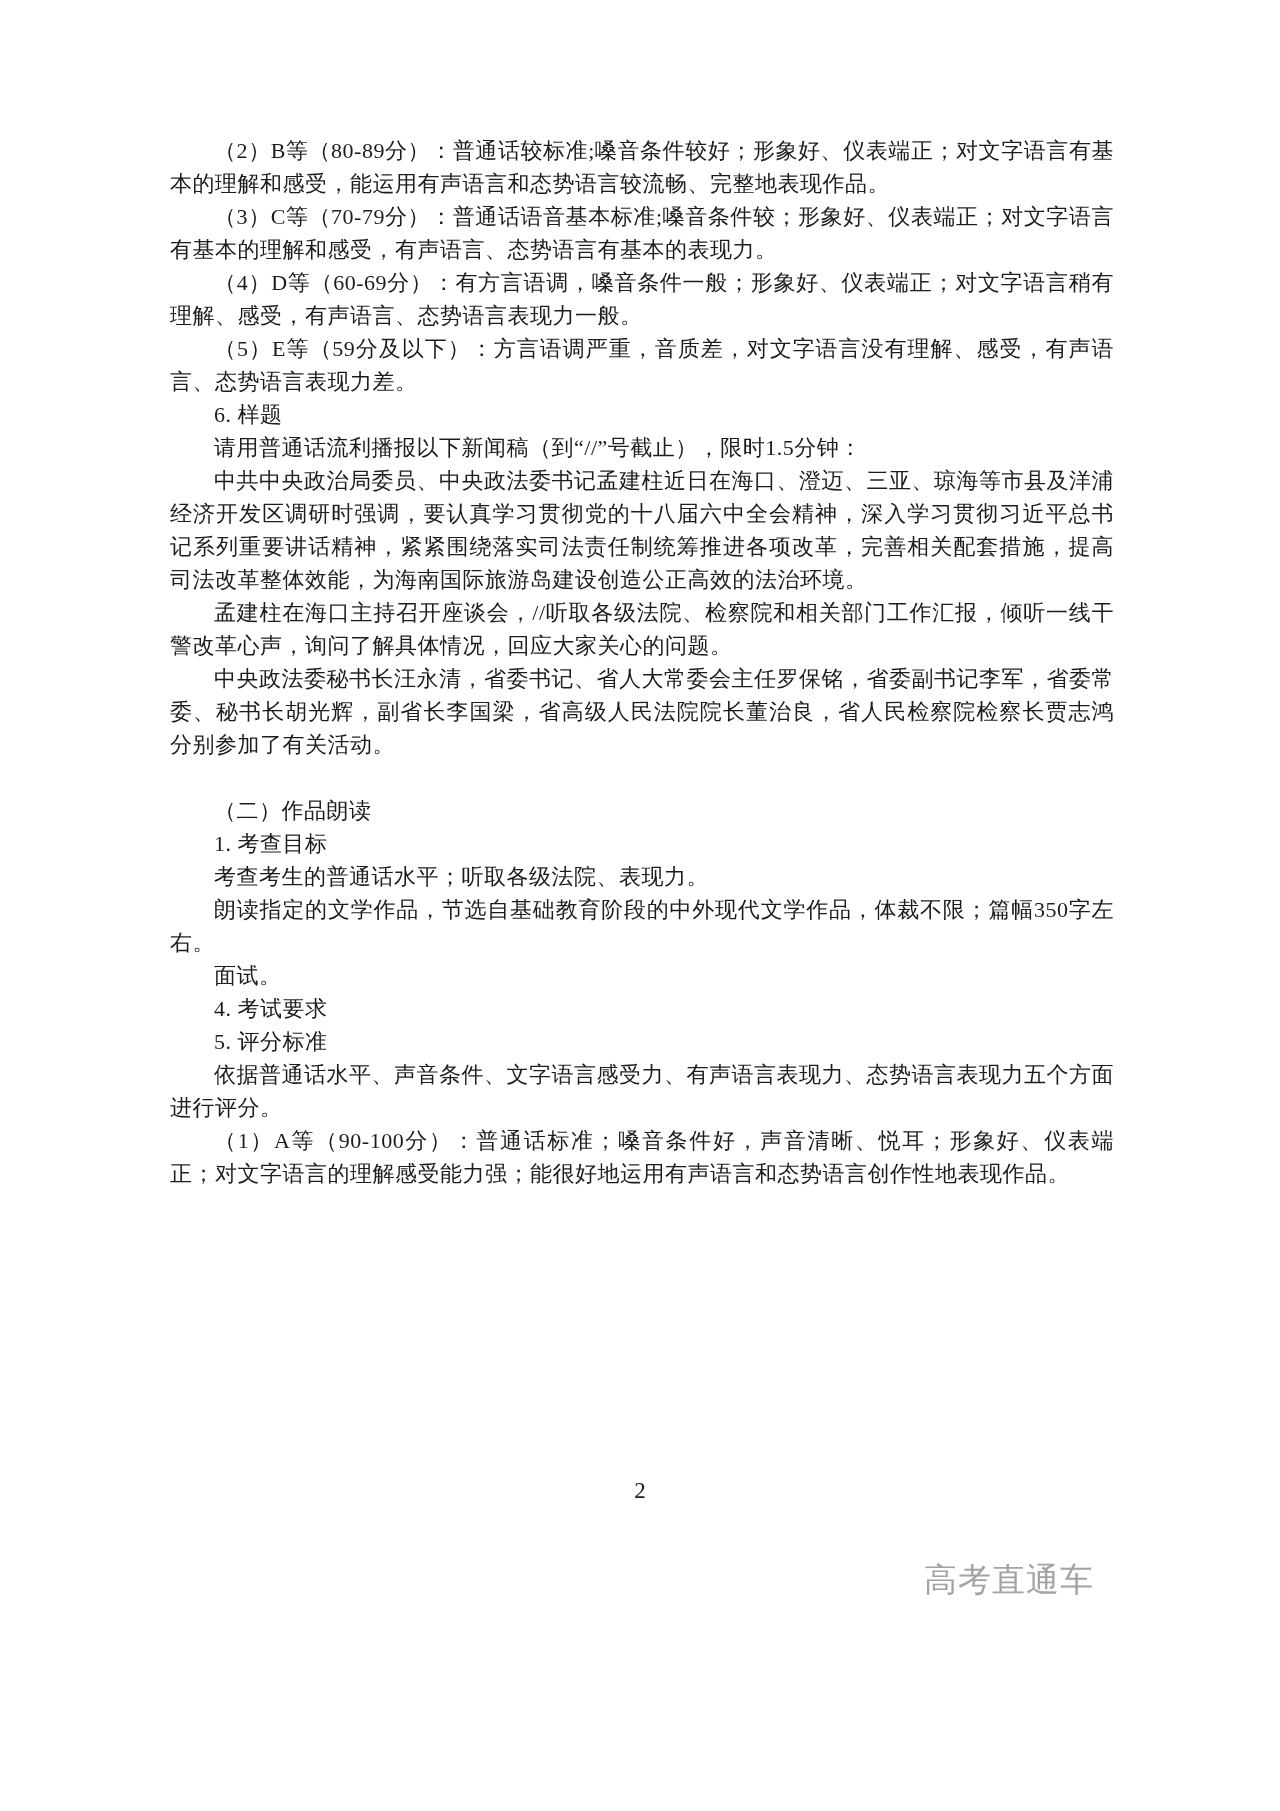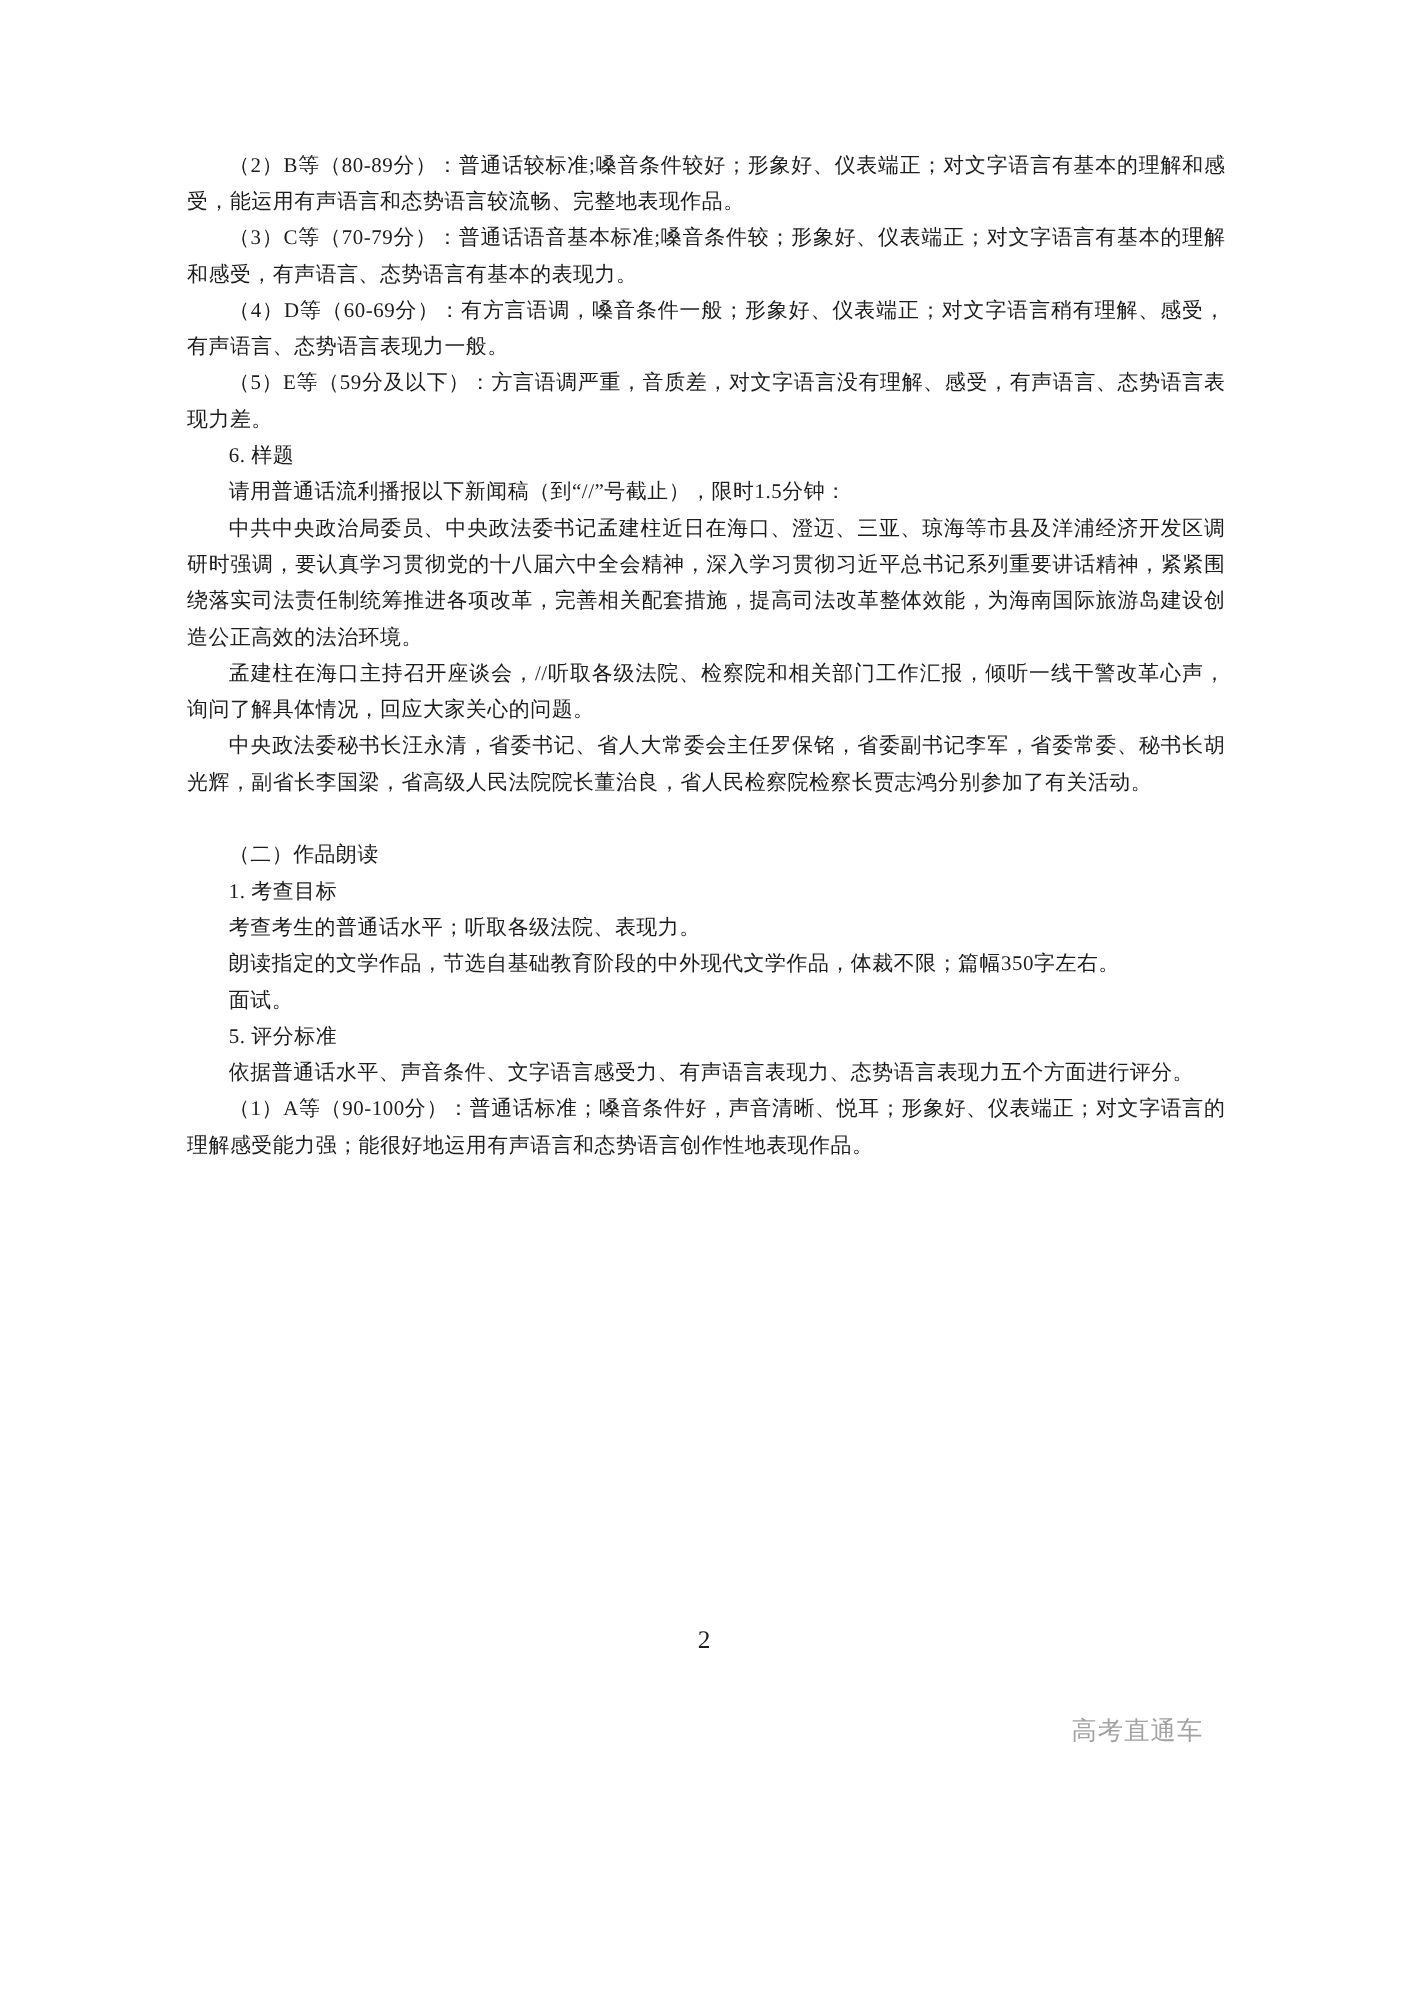--- a/index.html
+++ b/index.html
@@ -15,21 +15,21 @@
   .page {
     position: absolute;
     inset: 0;
     background: #ffffff;
   }
   .content {
     position: absolute;
     left: 170px;
     top: 134px;
     width: 944px;
-    font-size: 19px;
+    font-size: 22px;
     line-height: 33px;
     text-align: justify;
     letter-spacing: 0.5px;
   }
   .content p {
     text-indent: 2em;
   }
   .content p.blank {
     height: 33px;
   }
@@ -39,21 +39,21 @@
     left: 0;
     width: 100%;
     text-align: center;
     font-size: 23px;
     color: #1c1c1c;
   }
   .watermark {
     position: absolute;
     top: 1558px;
     right: 186px;
-    font-size: 23px;
+    font-size: 33px;
     color: #a3a3a3;
     font-family: Liberation Serif, serif;
     letter-spacing: 1px;
   }
 </style>
 </head>
 <body>
 
 <div class="page">
 
@@ -66,20 +66,21 @@
       <p>请用普通话流利播报以下新闻稿（到“//”号截止），限时1.5分钟：</p>
       <p>中共中央政治局委员、中央政法委书记孟建柱近日在海口、澄迈、三亚、琼海等市县及洋浦经济开发区调研时强调，要认真学习贯彻党的十八届六中全会精神，深入学习贯彻习近平总书记系列重要讲话精神，紧紧围绕落实司法责任制统筹推进各项改革，完善相关配套措施，提高司法改革整体效能，为海南国际旅游岛建设创造公正高效的法治环境。</p>
       <p>孟建柱在海口主持召开座谈会，//听取各级法院、检察院和相关部门工作汇报，倾听一线干警改革心声，询问了解具体情况，回应大家关心的问题。</p>
       <p>中央政法委秘书长汪永清，省委书记、省人大常委会主任罗保铭，省委副书记李军，省委常委、秘书长胡光辉，副省长李国梁，省高级人民法院院长董治良，省人民检察院检察长贾志鸿分别参加了有关活动。</p>
       <p class="blank"></p>
       <p>（二）作品朗读</p>
       <p>1. 考查目标</p>
       <p>考查考生的普通话水平；听取各级法院、表现力。</p>
       <p>朗读指定的文学作品，节选自基础教育阶段的中外现代文学作品，体裁不限；篇幅350字左右。</p>
       <p>面试。</p>
+      <p>4. 考试要求</p>
       <p>5. 评分标准</p>
       <p>依据普通话水平、声音条件、文字语言感受力、有声语言表现力、态势语言表现力五个方面进行评分。</p>
       <p>（1）A等（90-100分）：普通话标准；嗓音条件好，声音清晰、悦耳；形象好、仪表端正；对文字语言的理解感受能力强；能很好地运用有声语言和态势语言创作性地表现作品。</p>
     </div>
 
   <div class="page-number">2</div>
 
   <div class="watermark">高考直通车</div>
 
 </div>

